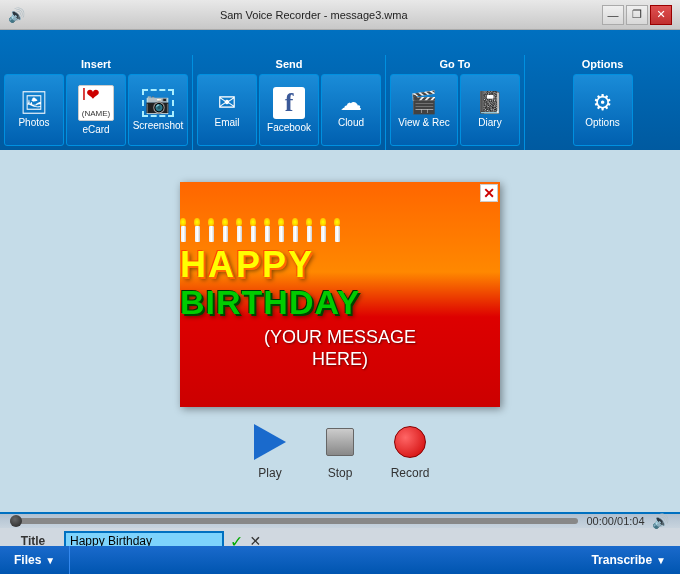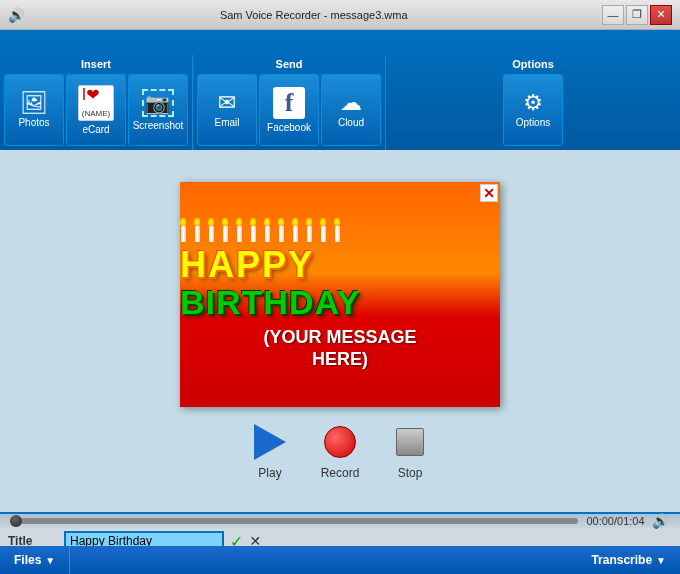--- a/index.html
+++ b/index.html
@@ -179,21 +179,21 @@
       font-weight: 900;
       color: #00cc00;
       text-shadow: 2px 2px 0 #004400, -1px -1px 0 #003300, 3px 3px 4px rgba(0,0,0,0.5);
       font-family: Impact, Arial Black, sans-serif;
       letter-spacing: 1px;
       line-height: 1;
       margin-top: 2px;
     }
     .message-text {
       font-size: 18px;
-      font-weight: 700;
+      font-weight: 400;
       color: white;
       text-align: center;
       margin-top: 8px;
       line-height: 1.2;
       text-shadow: 1px 1px 2px rgba(0,0,0,0.5);
       font-family: Arial Black, sans-serif;
     }
     #close-card-btn {
       position: absolute;
       top: 2px;
@@ -310,21 +310,21 @@
     }
     .meta-row {
       display: flex;
       align-items: center;
       gap: 6px;
     }
     .meta-label {
       font-size: 12px;
       color: #333;
       width: 50px;
-      text-align: left;
+      text-align: center;
       font-weight: bold;
     }
     .meta-input {
       height: 20px;
       padding: 1px 4px;
       font-size: 12px;
       border: 2px solid #0070c0;
       background: #7dd3fc;
       outline: none;
       width: 160px;
@@ -441,20 +441,33 @@
         <span class="btn-icon" style="font-size:26px;font-weight:bold;font-family:serif;color:#3b5998;background:white;width:32px;height:32px;display:flex;align-items:center;justify-content:center;border-radius:3px;">f</span>
         <span class="btn-label">Facebook</span>
       </div>
       <div class="tb-btn">
         <span class="btn-icon">☁</span>
         <span class="btn-label">Cloud</span>
       </div>
     </div>
   </div>
 
+  <div class="toolbar-section">
+    <div class="toolbar-section-label">Go To</div>
+    <div class="toolbar-buttons">
+      <div class="tb-btn" style="width:68px;">
+        <span class="btn-icon">🎬</span>
+        <span class="btn-label">View &amp; Rec</span>
+      </div>
+      <div class="tb-btn">
+        <span class="btn-icon">📓</span>
+        <span class="btn-label">Diary</span>
+      </div>
+    </div>
+  </div>
 
   <div class="toolbar-section options-section" style="flex:1;">
     <div class="toolbar-section-label">Options</div>
     <div class="toolbar-buttons">
       <div class="tb-btn">
         <span class="btn-icon">⚙</span>
         <span class="btn-label">Options</span>
       </div>
     </div>
   </div>
@@ -525,29 +538,29 @@
 
   <div id="playback-controls">
     <div class="ctrl-btn">
       <div class="ctrl-btn-icon">
         <div class="play-triangle"></div>
       </div>
       <span class="ctrl-label">Play</span>
     </div>
     <div class="ctrl-btn">
       <div class="ctrl-btn-icon">
-        <div class="record-circle"></div>
-      </div>
-      <span class="ctrl-label">Record</span>
+        <div class="stop-square"></div>
+      </div>
+      <span class="ctrl-label">Stop</span>
     </div>
     <div class="ctrl-btn">
       <div class="ctrl-btn-icon">
-        <div class="stop-square"></div>
-      </div>
-      <span class="ctrl-label">Stop</span>
+        <div class="record-circle"></div>
+      </div>
+      <span class="ctrl-label">Record</span>
     </div>
   </div>
 </div>
 
 <div id="bottom-area">
 
   <div id="progress-bar-container">
     <div class="progress-track">
       <div class="progress-thumb"></div>
     </div>

